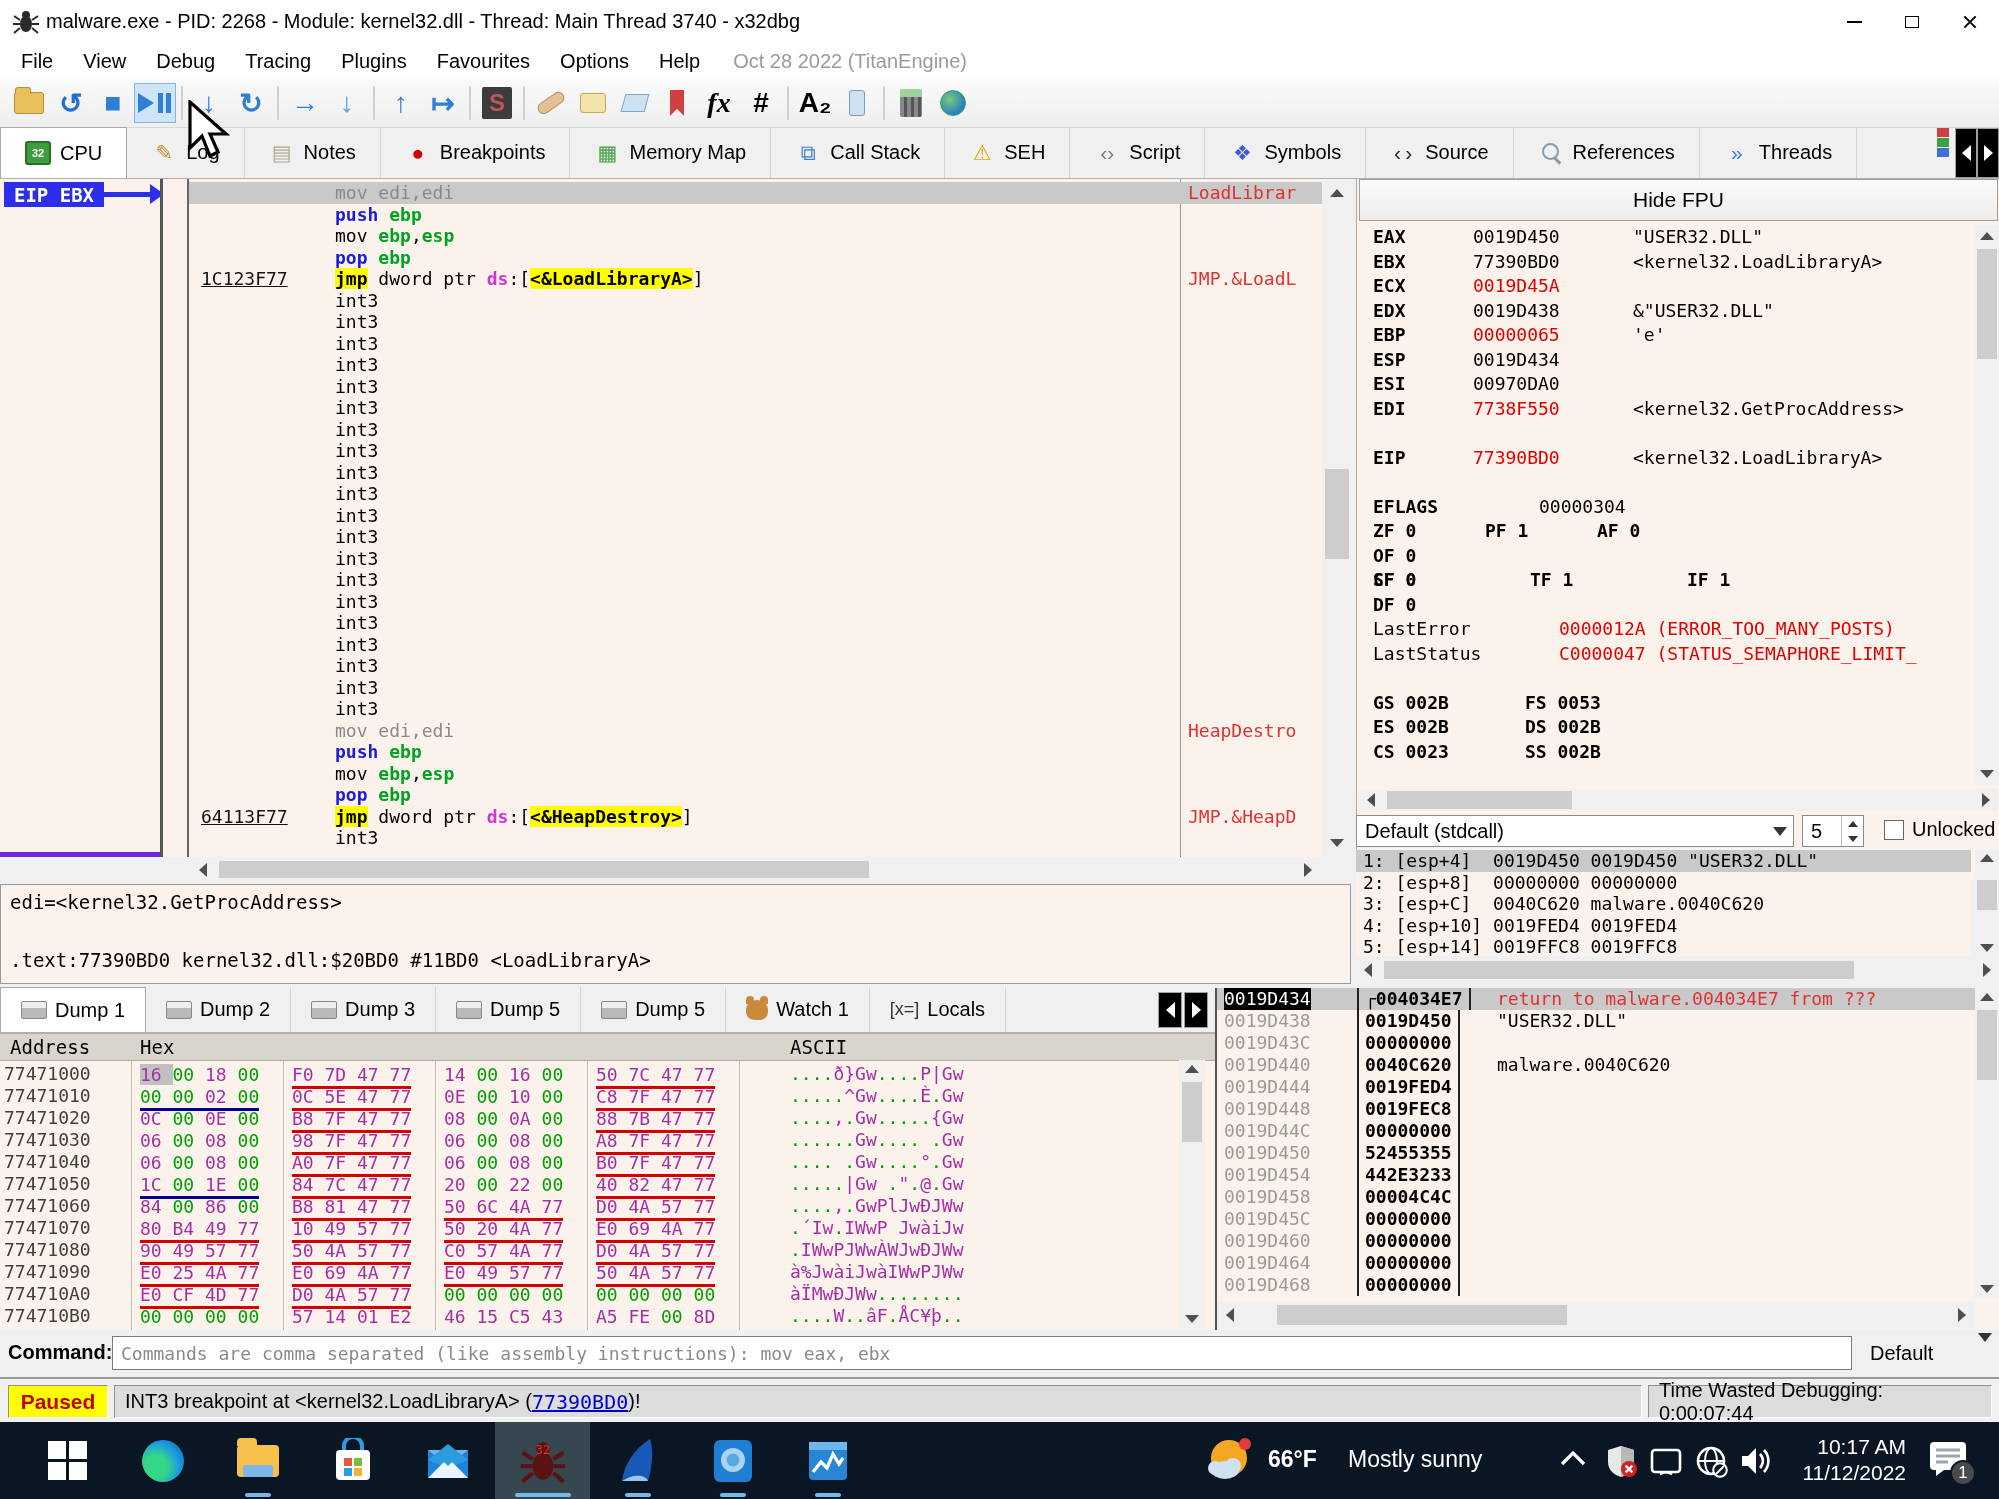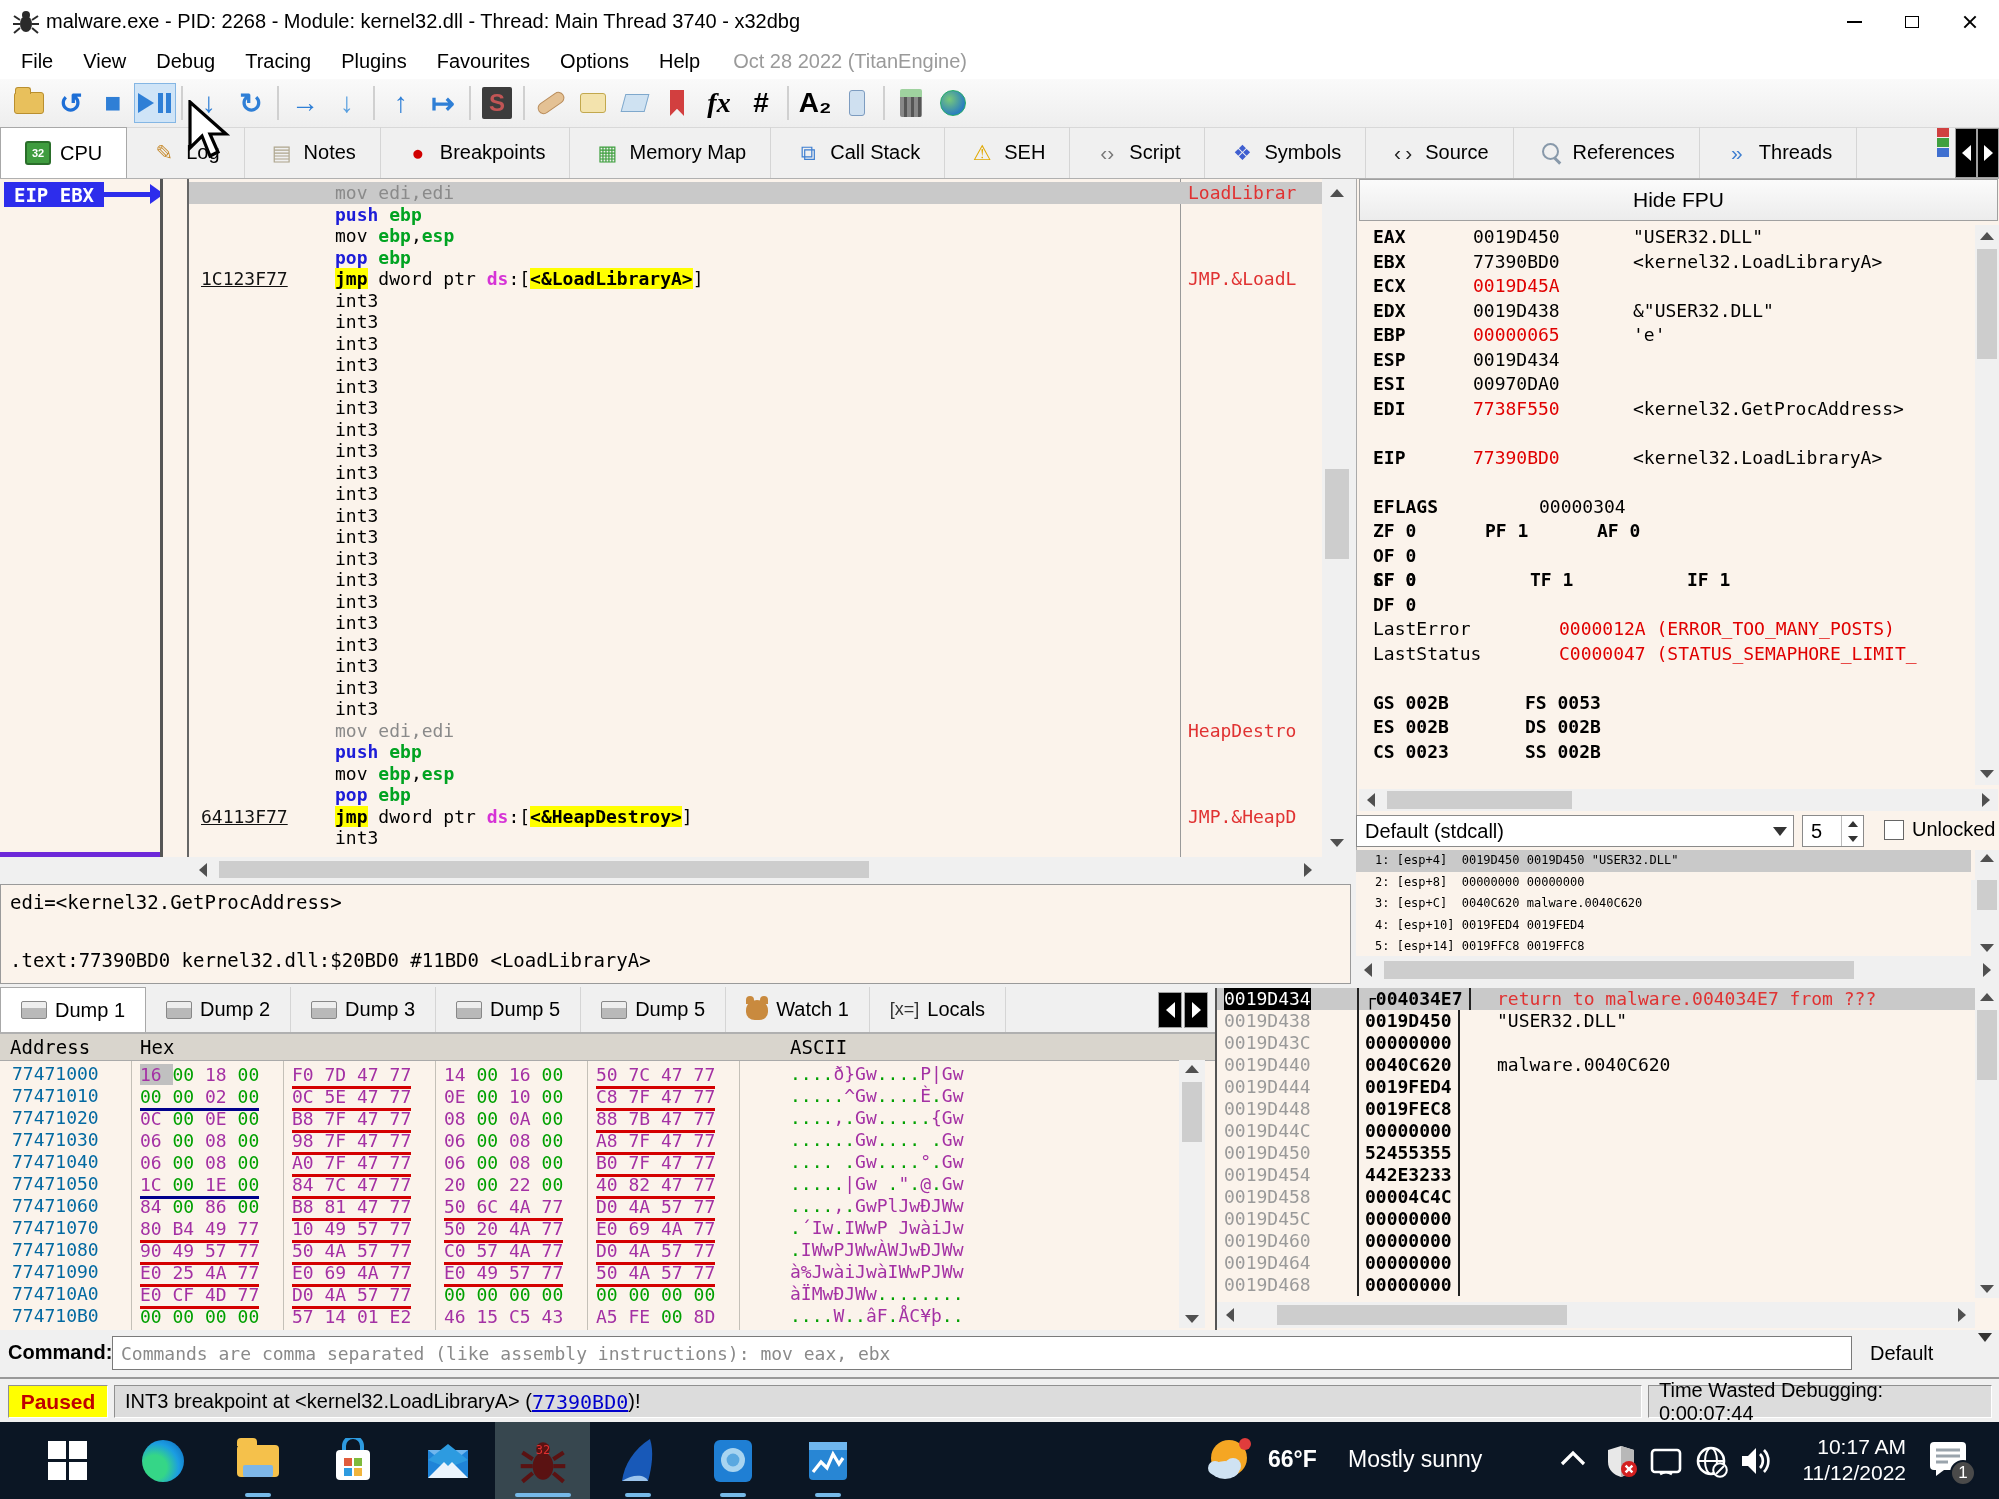--- a/index.html
+++ b/index.html
@@ -120,21 +120,21 @@
   .combo .dd { width:26px; display:flex; justify-content:center; }
   .tri-dn { width:0;height:0;border-left:7px solid transparent;border-right:7px solid transparent;border-top:9px solid #333; }
   .spinner { position:absolute; background:#fff; border:1px solid #8a8a8a; font-size:20px; display:flex; }
   .spinner .val { flex:1; padding-left:8px; line-height:30px; }
   .spin-btns { width:22px; display:flex; flex-direction:column; border-left:1px solid #bbb; }
   .spin-btns span { flex:1; display:flex; align-items:center; justify-content:center; }
   .tri-up-s { width:0;height:0;border-left:5px solid transparent;border-right:5px solid transparent;border-bottom:6px solid #333; }
   .tri-dn-s { width:0;height:0;border-left:5px solid transparent;border-right:5px solid transparent;border-top:6px solid #333; }
   .chk { width:20px; height:20px; background:#fff; border:1.5px solid #666; display:inline-block; }
   .args { position:absolute; left:1356px; background:#FBF3EB; overflow:hidden; }
-  .argrow { position:absolute; left:0; width:100%; height:21.5px; font-size:12px; line-height:21.5px; white-space:pre; padding-left:19px; }
+  .argrow { position:absolute; left:0; width:100%; height:21.5px; font-size:18px; line-height:21.5px; white-space:pre; padding-left:7px; }
   .argrow.sel { background:#c9c9c9; }
 
   
   .infobox { position:absolute; top:884px; left:0; width:1351px; height:100px; background:#FBF3EB; border:1px solid #9a9a9a; }
   .infobox .l1 { position:absolute; left:9px; top:6px; font-size:19px; }
   .infobox .l2 { position:absolute; left:9px; top:64px; font-size:19px; }
 
   
   .dumptabs { position:absolute; top:988px; left:0; width:1215px; height:45px; background:#f0f0f0;
               display:flex; align-items:flex-end; border-bottom:1px solid #b0b0b0; }
@@ -147,21 +147,21 @@
   .localsicon { font-size:18px; color:#333; }
   .structicon { width:14px; height:30px; background:repeating-linear-gradient(45deg,#e05050 0 5px,#fff 5px 10px); border-radius:7px; transform:rotate(20deg); margin:0 14px; }
   .dt-scroll { position:absolute; left:1158px; top:992px; display:flex; }
   .dt-btn { width:24px; height:36px; border:1px solid #a0a0a0; background:#000; display:flex; align-items:center; justify-content:center; margin-right:2px; }
 
   .hexpane { position:absolute; top:1033px; left:0; width:1215px; height:297px; background:#FBF3EB; border-top:1px solid #b0b0b0; overflow:hidden; }
   .hexhead { position:absolute; top:0; left:0; width:1215px; height:27px; background:#d9d5cd; border-bottom:1px solid #aaa; font-size:19px; }
   .hexhead span { position:absolute; top:2px; }
   .hh-addr { left:10px; } .hh-hex { left:140px; } .hh-ascii { left:790px; }
   .hexrow { position:absolute; left:0; width:1215px; height:22px; font-size:18px; line-height:22px; white-space:pre; }
-  .hx-addr { position:absolute; left:12px; color:#0369a1; }
+  .hx-addr { position:absolute; left:4px; color:#404040; }
   .hx-g { position:absolute; top:1px; padding-bottom:0px; }
   .hx-g.u-red { border-bottom:3px solid #d40000; }
   .hx-g.u-blue { border-bottom:3px solid #00008c; }
   .hx-ascii { position:absolute; left:790px; }
   .b0 { color:#00a000; } .b1 { color:#a431a4; }
   .bsel { background:#c0c0c0; }
   .a-dot { color:#00a000; } .a-ch { color:#a431a4; }
   .hexcolsep { position:absolute; top:27px; width:1px; height:270px; background:#c4c0b8; }
 
   .stackpane { position:absolute; top:988px; left:1215px; width:784px; height:342px; background:#FBF3EB; border-left:2px solid #555; overflow:hidden; }

